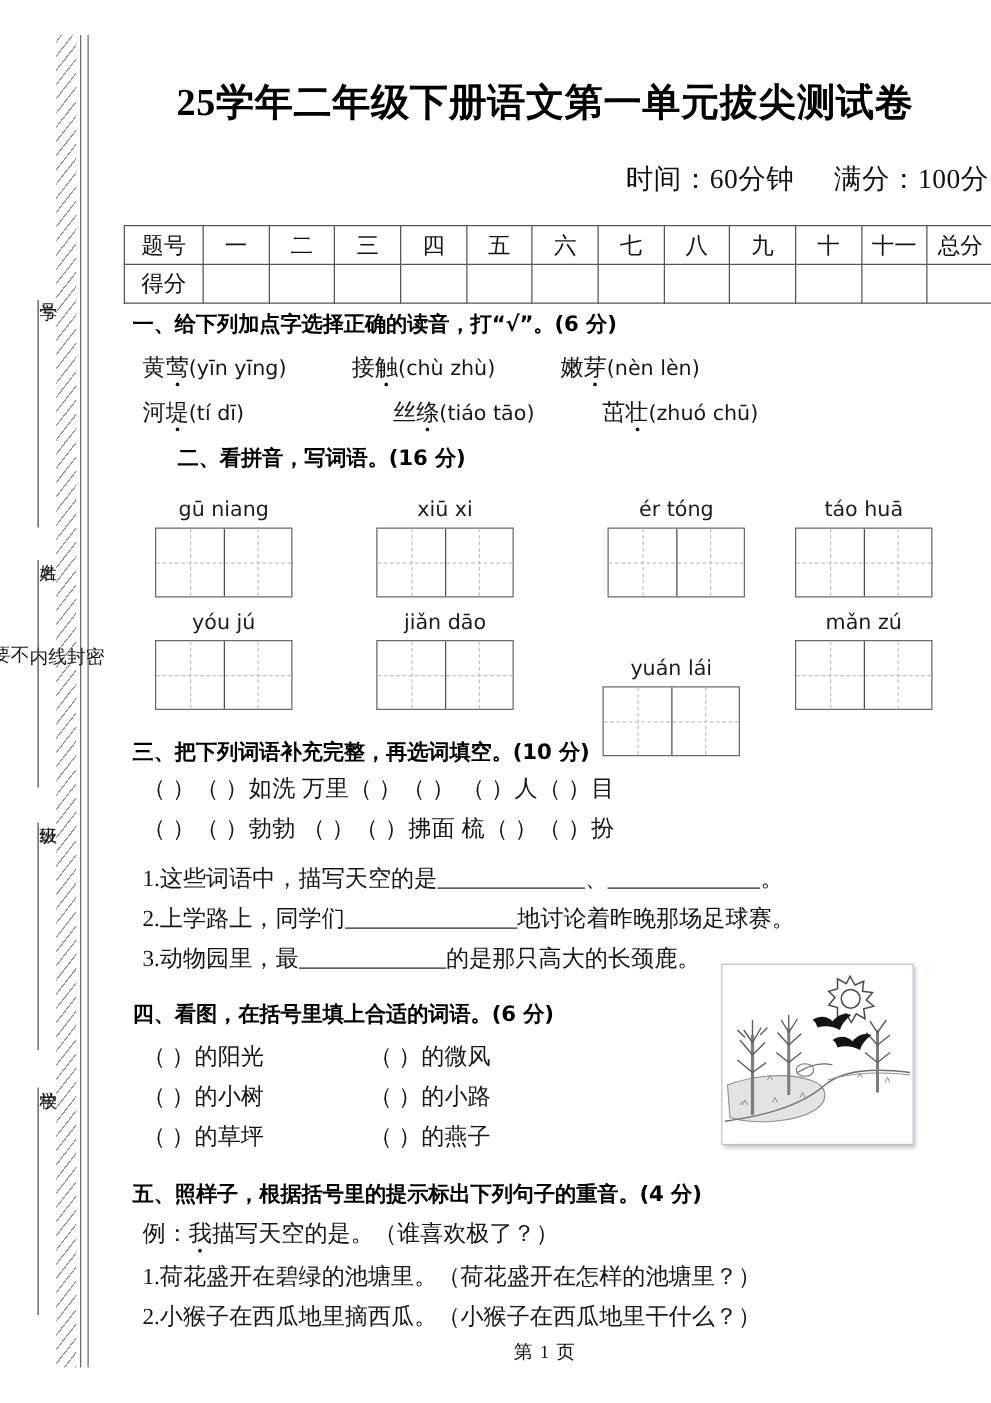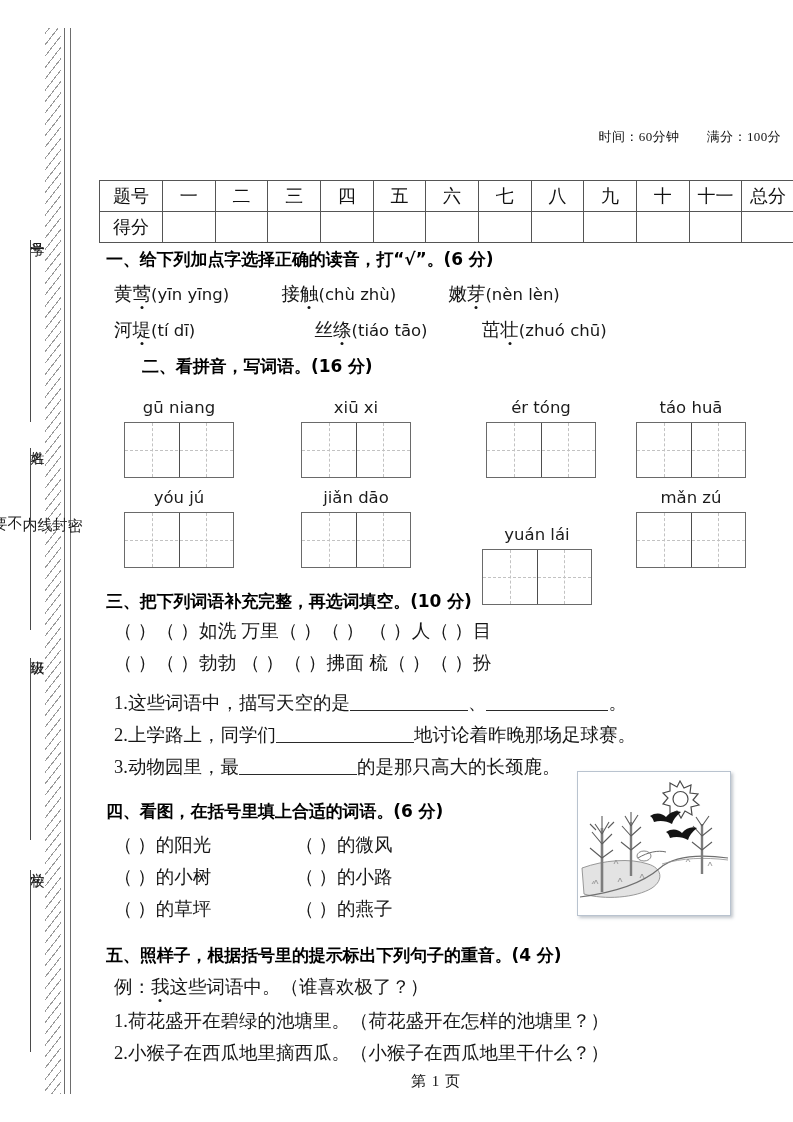--- a/index.html
+++ b/index.html
@@ -113,22 +113,22 @@
     font-family: "Liberation Serif", "DejaVu Serif", serif;
     font-weight: bold;
     font-size: 30.5px;
     letter-spacing: 0.5px;
     white-space: nowrap;
     color: #000;
   }
 
   .meta {
     position: absolute;
-    right: 12px; top: 128px;
-    font-size: 13px;
+    right: 2px; top: 128px;
+    font-size: 22px;
     letter-spacing: 0.4px;
     white-space: nowrap;
   }
   .meta .gap { display: inline-block; width: 20px; }
 
   
   .score-table {
     position: absolute;
     left: 3px; top: 180px;
     width: 696px;
@@ -289,20 +289,21 @@
     </div>
     <div class="seal-field sf-3">
       <span class="fld-label">学校</span>
       <span class="fld-rule"></span>
     </div>
   </div>
 </div>
 
 <div class="page">
 
+  <div class="title">25学年二年级下册语文第一单元拔尖测试卷</div>
 
   <div class="meta">
     <span>时间：60分钟</span>
     <span class="gap"></span>
     <span>满分：100分</span>
   </div>
 
   <table class="score-table">
     <tbody>
         <tr>
@@ -498,20 +499,20 @@
         <path d="M36 92 l2-4 l2 4"></path>
         <path d="M130 94 l2-4 l2 4"></path>
         <path d="M108 90 l2-3 l2 3"></path>
       </g>
     </svg>
   </div>
 
   <div class="sec-h" style="top:944px;">五、照样子，根据括号里的提示标出下列句子的重音。(4 分)</div>
 
   <div class="body-line kai" style="left:18px; top:974px;">
-    <span>例：</span><span class="dotchar">我</span><span>这些词语中。（谁喜欢极了？）</span>
+    <span>例：</span><span class="dotchar">我</span><span>描写天空的是。（谁喜欢极了？）</span>
   </div>
 
   <div class="body-line" style="left:18px; top:1008px;">1.荷花盛开在碧绿的池塘里。（荷花盛开在怎样的池塘里？）</div>
   <div class="body-line" style="left:18px; top:1040px;">2.小猴子在西瓜地里摘西瓜。（小猴子在西瓜地里干什么？）</div>
 
   <div class="footer">第 1 页</div>
 </div>
 
 </body></html>

